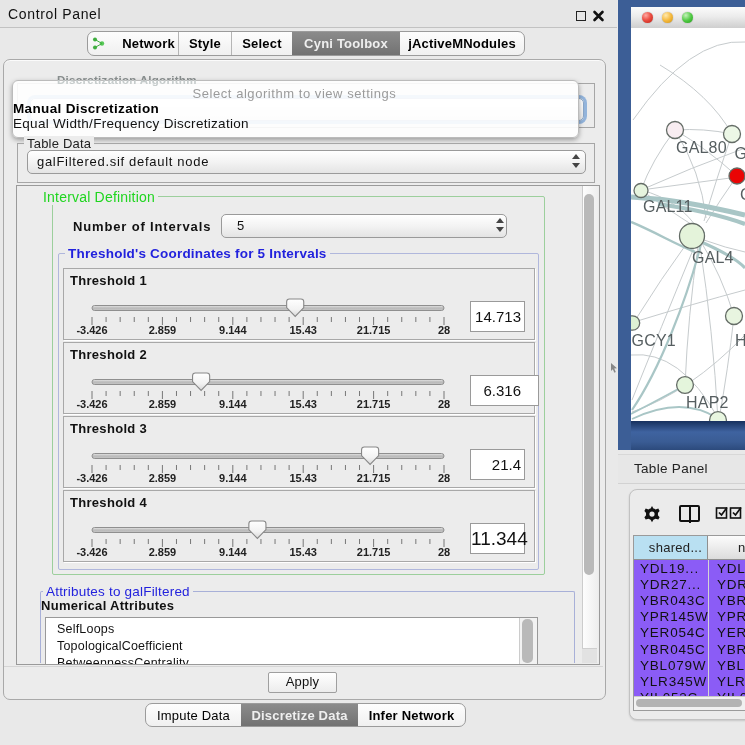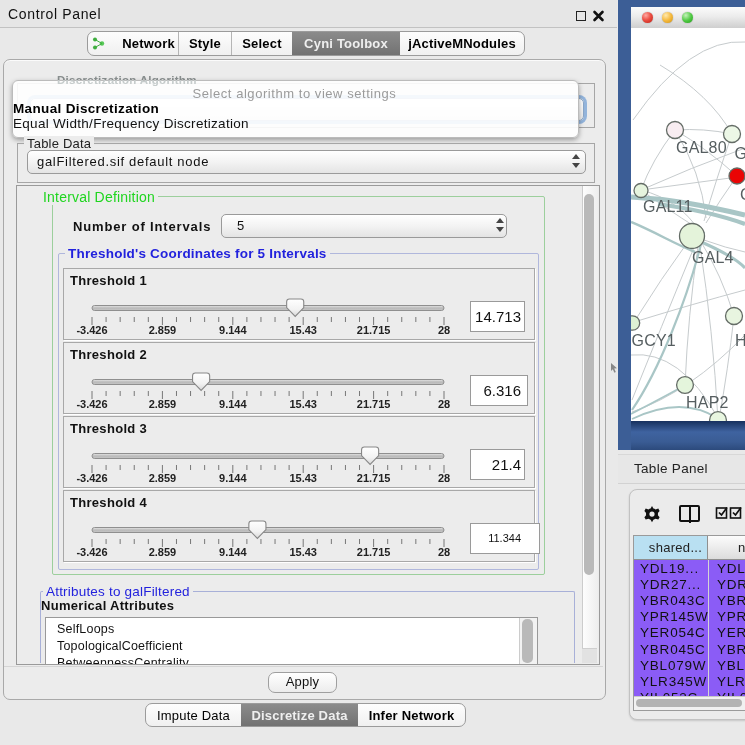--- a/index.html
+++ b/index.html
@@ -154,21 +154,21 @@
       <line x1="365.92" y1="48" x2="365.92" y2="53" stroke="#777" stroke-width="1"></line>
       <line x1="380.00" y1="48" x2="380.00" y2="56" stroke="#777" stroke-width="1"></line>
       <text x="28.0" y="64.5" text-anchor="middle" font-size="11" font-weight="bold" font-family="Liberation Sans" fill="#222">-3.426</text>
       <text x="98.4" y="64.5" text-anchor="middle" font-size="11" font-weight="bold" font-family="Liberation Sans" fill="#222">2.859</text>
       <text x="168.8" y="64.5" text-anchor="middle" font-size="11" font-weight="bold" font-family="Liberation Sans" fill="#222">9.144</text>
       <text x="239.2" y="64.5" text-anchor="middle" font-size="11" font-weight="bold" font-family="Liberation Sans" fill="#222">15.43</text>
       <text x="309.6" y="64.5" text-anchor="middle" font-size="11" font-weight="bold" font-family="Liberation Sans" fill="#222">21.715</text>
       <text x="380.0" y="64.5" text-anchor="middle" font-size="11" font-weight="bold" font-family="Liberation Sans" fill="#222">28</text>
       <path d="M 131.35,30 h 11.5 a 2.8,2.8 0 0 1 2.8,2.8 v 5.8 L 137.10,47.5 L 128.55,38.6 v -5.8 a 2.8,2.8 0 0 1 2.8,-2.8 z" fill="url(#th)" stroke="#878787" stroke-width="1.1"></path>
     </svg>
-    <div style="position:absolute;left:406px;top:32px;width:50px;height:29px;background:#fff;border:1px solid #9a9a9a;font-size:15px;color:#111;text-align:right;padding-right:6px;line-height:29px">6.316</div>
+    <div style="position:absolute;left:406px;top:32px;width:50px;height:29px;background:#fff;border:1px solid #9a9a9a;font-size:15px;color:#111;text-align:right;padding-right:17px;line-height:29px">6.316</div>
   </div>
 <div class="abs" style="left:63px;top:416px;width:470px;height:70px;border:1px solid #a8a8a8;background:#ececec;box-shadow:1px 1px 0 #fff">
     <div style="position:absolute;left:6px;top:4px;font-size:13px;font-weight:bold;letter-spacing:.3px;color:#111">Threshold 3</div>
     <svg width="470" height="70" viewBox="0 0 470 70" style="position:absolute;left:0;top:0">
       <defs>
         <linearGradient id="tg" x1="0" y1="0" x2="0" y2="1">
           <stop offset="0" stop-color="#e8e8e8"></stop>
           <stop offset=".5" stop-color="#b9b9b9"></stop>
           <stop offset="1" stop-color="#c6c6c6"></stop>
         </linearGradient>
@@ -258,35 +258,35 @@
       <line x1="365.92" y1="48" x2="365.92" y2="53" stroke="#777" stroke-width="1"></line>
       <line x1="380.00" y1="48" x2="380.00" y2="56" stroke="#777" stroke-width="1"></line>
       <text x="28.0" y="64.5" text-anchor="middle" font-size="11" font-weight="bold" font-family="Liberation Sans" fill="#222">-3.426</text>
       <text x="98.4" y="64.5" text-anchor="middle" font-size="11" font-weight="bold" font-family="Liberation Sans" fill="#222">2.859</text>
       <text x="168.8" y="64.5" text-anchor="middle" font-size="11" font-weight="bold" font-family="Liberation Sans" fill="#222">9.144</text>
       <text x="239.2" y="64.5" text-anchor="middle" font-size="11" font-weight="bold" font-family="Liberation Sans" fill="#222">15.43</text>
       <text x="309.6" y="64.5" text-anchor="middle" font-size="11" font-weight="bold" font-family="Liberation Sans" fill="#222">21.715</text>
       <text x="380.0" y="64.5" text-anchor="middle" font-size="11" font-weight="bold" font-family="Liberation Sans" fill="#222">28</text>
       <path d="M 187.65,30 h 11.5 a 2.8,2.8 0 0 1 2.8,2.8 v 5.8 L 193.40,47.5 L 184.85,38.6 v -5.8 a 2.8,2.8 0 0 1 2.8,-2.8 z" fill="url(#th)" stroke="#878787" stroke-width="1.1"></path>
     </svg>
-    <div style="position:absolute;left:406px;top:32px;width:50px;height:29px;background:#fff;border:1px solid #9a9a9a;font-size:11px;color:#111;text-align:right;padding-right:18px;line-height:29px">11.344</div>
+    <div style="position:absolute;left:406px;top:32px;width:50px;height:29px;background:#fff;border:1px solid #9a9a9a;font-size:19px;color:#111;text-align:right;padding-right:3px;line-height:29px">11.344</div>
   </div>
 <div class="abs" style="left:40px;top:591px;width:533px;height:71px;border:1px solid #a8b0d8;border-top-left-radius:2px;border-top-right-radius:2px;border-bottom:none"></div>
 <div class="abs" style="left:43px;top:584px;font-size:13.5px;letter-spacing:.2px;color:#2222dd;background:#ececec;padding:0 3px">Attributes to galFiltered</div>
 <div class="abs" style="left:41px;top:598px;font-size:13px;font-weight:bold;letter-spacing:.3px;color:#111">Numerical Attributes</div>
 <div class="abs" style="left:45px;top:617px;width:491px;height:46px;background:#fff;border:1px solid #999;border-bottom:none;overflow:hidden">
     <div style="position:absolute;left:11px;top:4px;font-size:12.5px;letter-spacing:.2px;color:#111">SelfLoops</div>
     <div style="position:absolute;left:11px;top:21px;font-size:12.5px;letter-spacing:.2px;color:#111">TopologicalCoefficient</div>
     <div style="position:absolute;left:11px;top:38px;font-size:12.5px;letter-spacing:.2px;color:#111">BetweennessCentrality</div>
     <div style="position:absolute;right:0;top:0;width:17px;height:46px;background:#f2f2f2;border-left:1px solid #ccc">
       <div style="position:absolute;left:2px;top:1px;width:11px;height:44px;background:#b9b9b9;border-radius:5px"></div>
     </div>
   </div>
 <div class="abs" style="left:4px;top:666px;width:599px;height:1px;background:#d5d5d5"></div>
-<div class="abs" style="left:268px;top:672px;width:67px;height:19px;background:linear-gradient(#fff,#ececec);border:1px solid #9f9f9f;border-radius:7px;font-size:13px;letter-spacing:.2px;color:#111;text-align:center;line-height:18px">Apply</div>
+<div class="abs" style="left:268px;top:672px;width:67px;height:19px;background:linear-gradient(#fff,#ececec);border:1px solid #9f9f9f;border-radius:2px;font-size:13px;letter-spacing:.2px;color:#111;text-align:center;line-height:18px">Apply</div>
 <div class="abs" style="left:145px;top:703px;width:319px;height:22px;background:linear-gradient(#fdfdfd,#f0f0f0);border:1px solid #9b9b9b;border-radius:7px;overflow:hidden;display:flex">
     <div style="width:95px;display:flex;align-items:center;justify-content:center;font-size:13px;font-weight:normal;letter-spacing:.2px">Impute Data</div>
     <div style="width:117px;display:flex;align-items:center;justify-content:center;background:linear-gradient(#8b8b8b,#727272);color:#efefef;font-size:13px;font-weight:bold;letter-spacing:.2px">Discretize Data</div>
     <div style="flex:1;display:flex;align-items:center;justify-content:center;font-size:13px;font-weight:bold;letter-spacing:.2px">Infer Network</div>
   </div>
 <svg class="abs" style="left:610px;top:362px" width="10" height="12">
     <path d="M1,1 L7,6.2 L4.2,6.6 L5.8,10 L4.4,10.7 L2.8,7.2 L1,9 Z" fill="#888"></path>
   </svg>
 <div class="abs" style="left:618px;top:0;width:127px;height:450px;background:#3c5e96"></div>
 <div class="abs" style="left:631px;top:7px;width:114px;height:21px;background:linear-gradient(#fbfbfb,#ececec 45%,#cfcfcf);border-bottom:1px solid #8e8e8e"></div>

